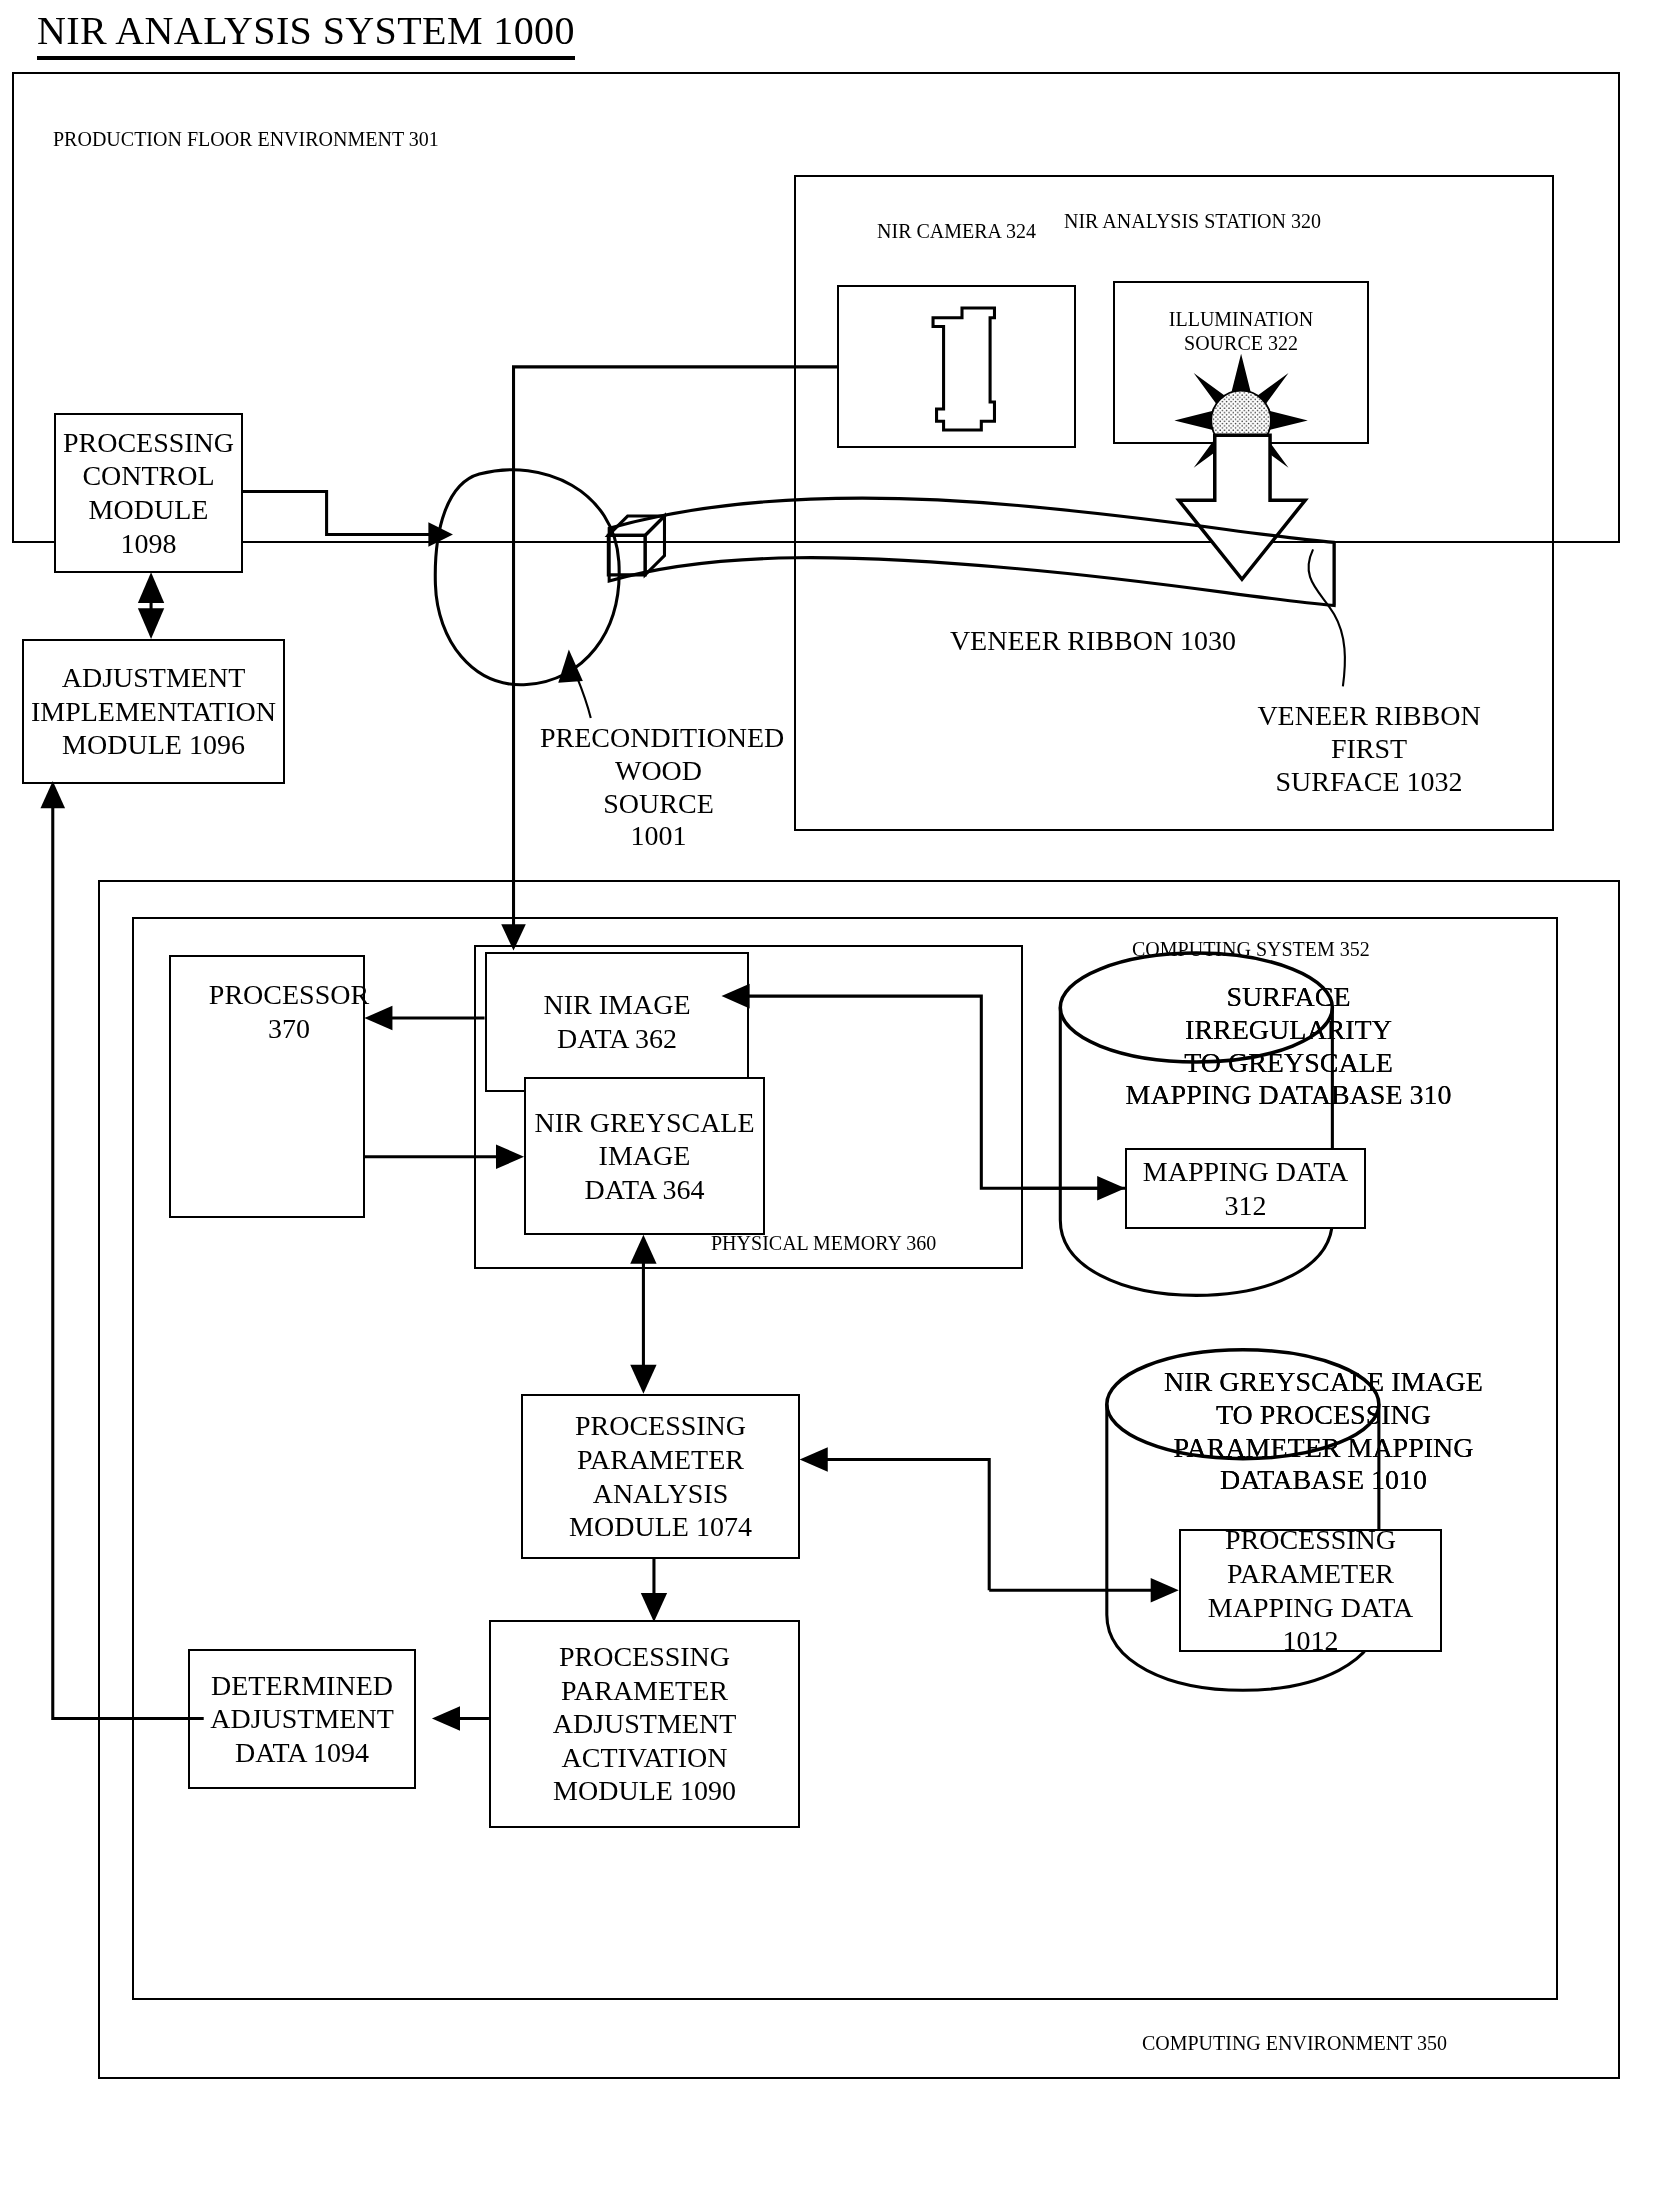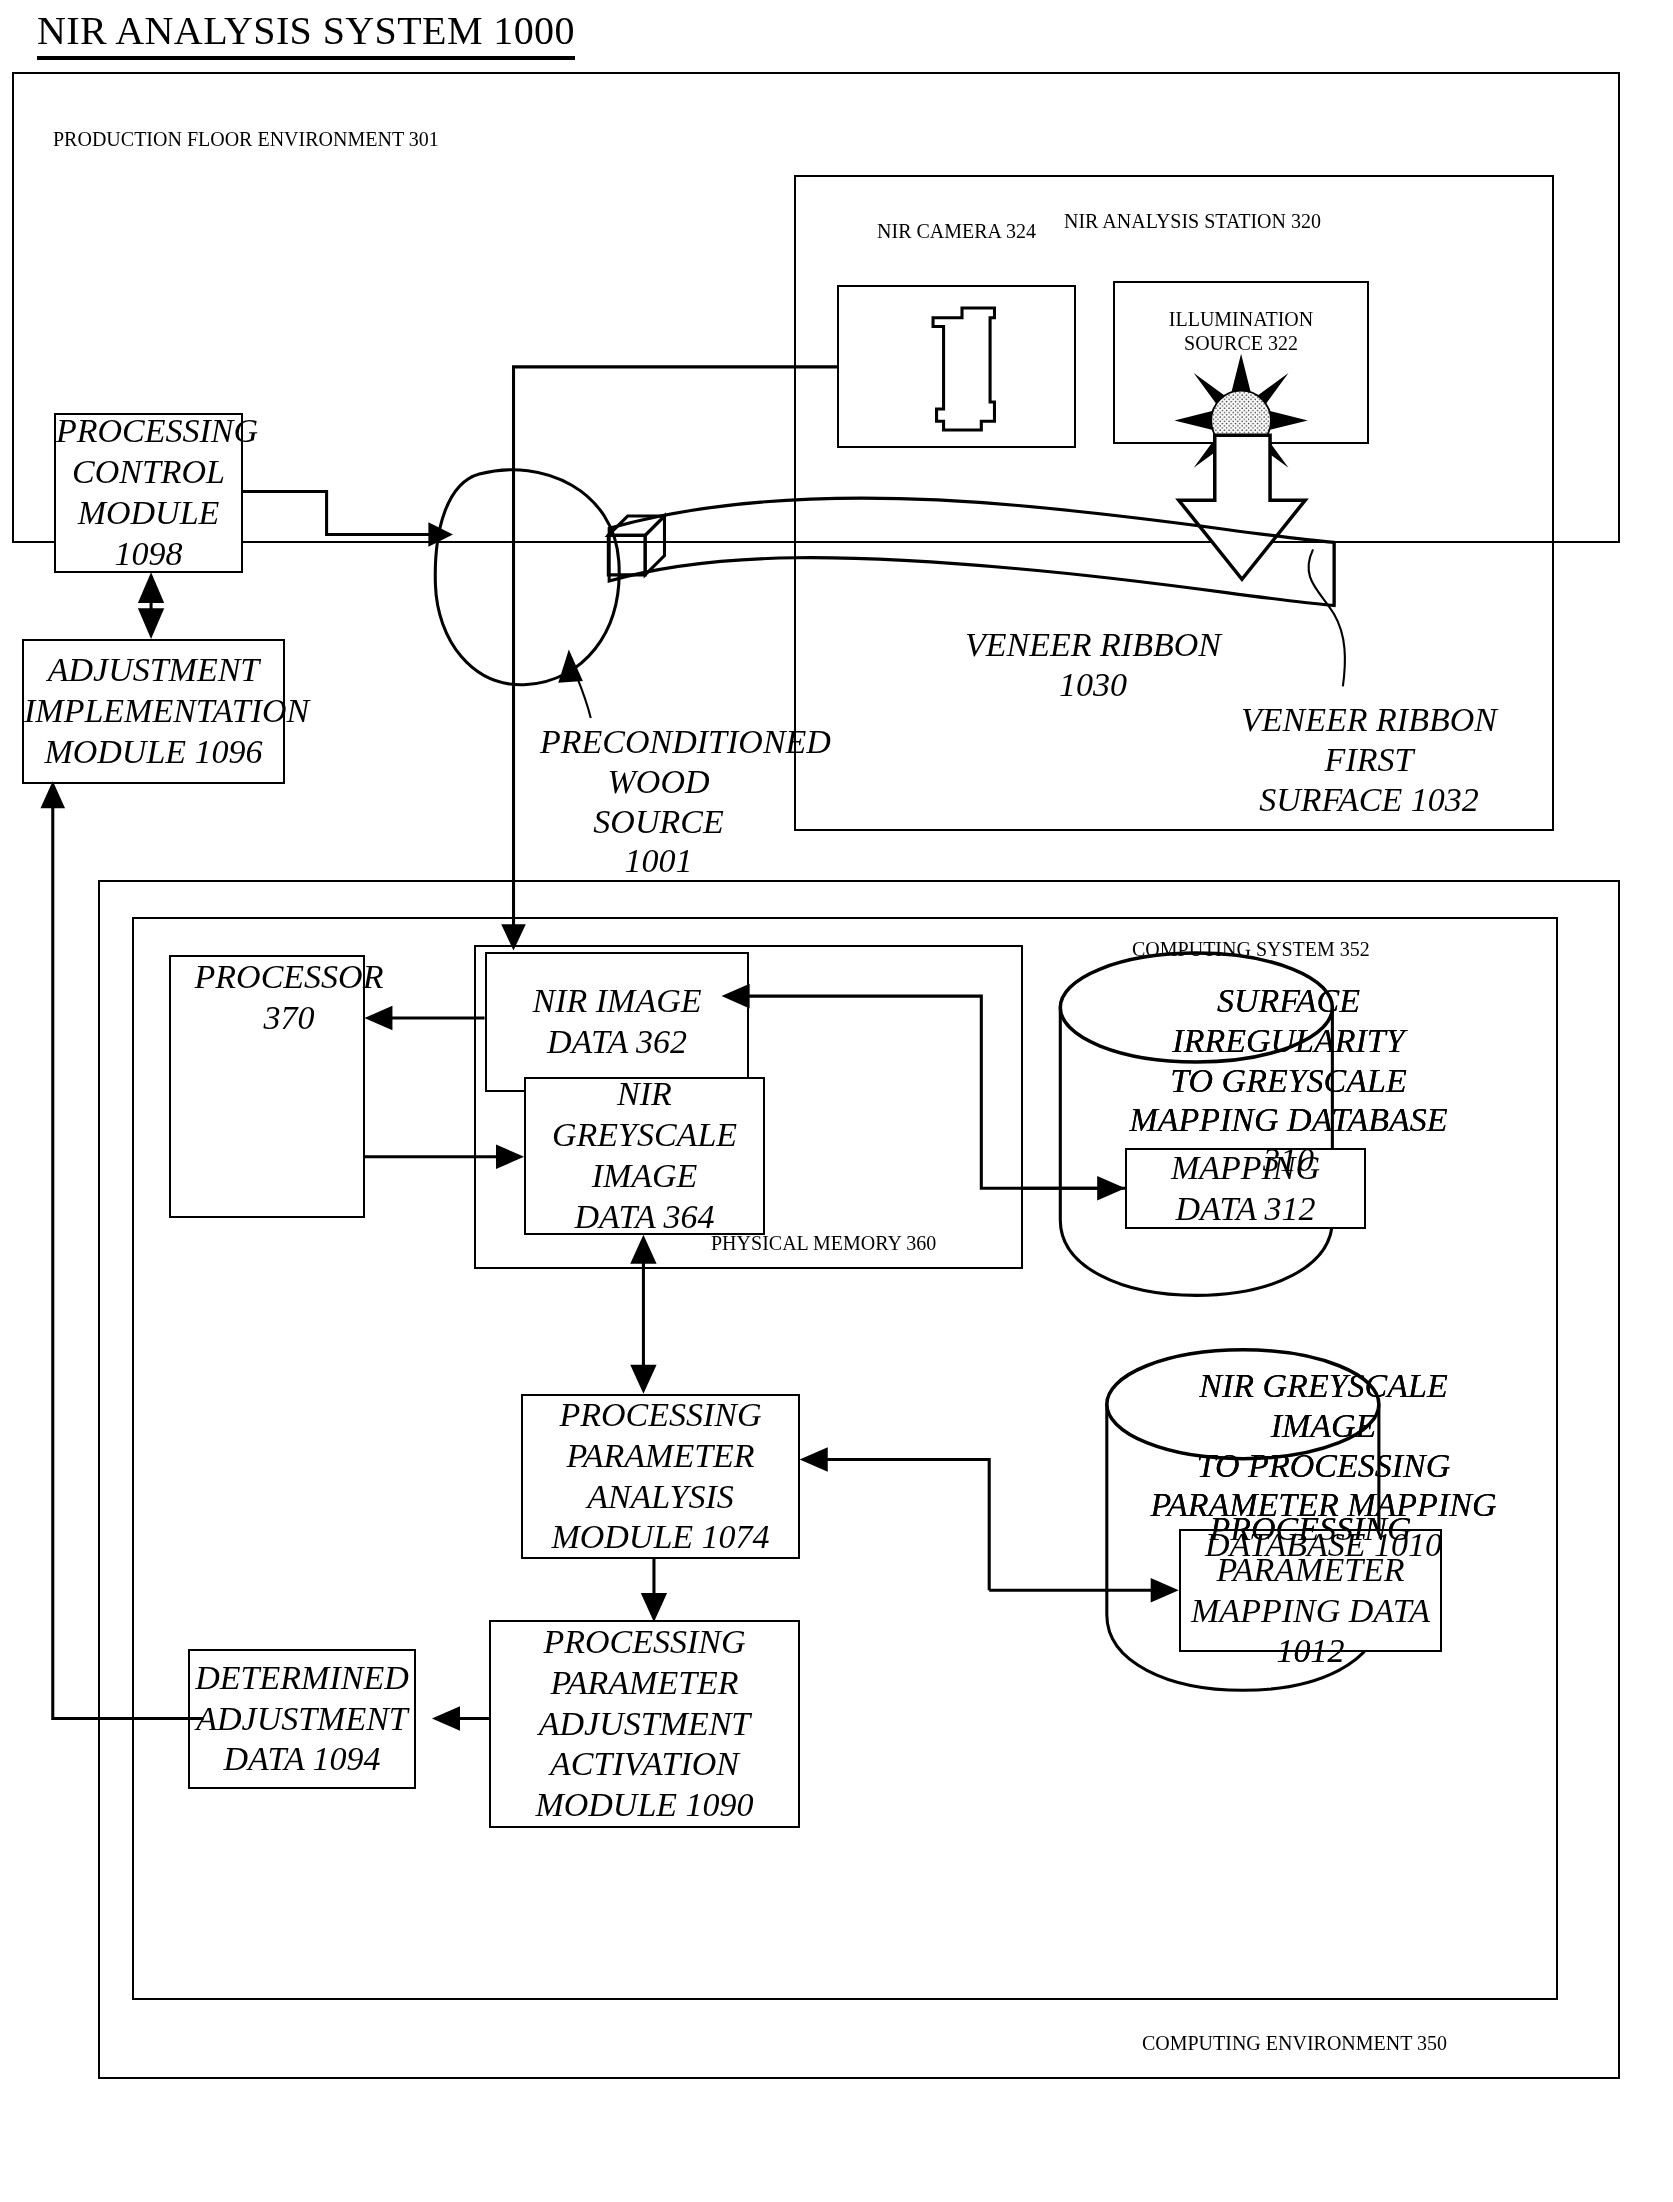--- a/index.html
+++ b/index.html
@@ -8,21 +8,21 @@
     font-family:"Liberation Serif","DejaVu Serif",serif;
     color:#000;
   }
   #stage{position:absolute;left:0;top:0;width:1673px;height:2202px;}
 
   
   .txt{position:absolute;text-align:center;line-height:1.17;
        font-family:"Liberation Serif","DejaVu Serif",serif;
        color:#000;white-space:pre-line;}
   .t28{font-size:20px;}
-  .t29{font-size:34px;font-style:italic;}
+  .t29{font-size:28px;}
 
   
   .box{position:absolute;border:2.6px solid #000;background:#fff;
        display:flex;align-items:center;justify-content:center;text-align:center;
        box-sizing:border-box;}
   .box .lbl{white-space:pre-line;line-height:1.2;padding:0 5.3px;}
   .frame{position:absolute;border:2.6px solid #000;background:transparent;box-sizing:border-box;}
 
   
   #title{
@@ -82,21 +82,21 @@
 MODULE 1098</div>
   </div>
 
   <div class="box" style="left:22px;top:639px;width:263px;height:145px;">
     <div class="lbl txt t29" style="position:static;width:100%;">ADJUSTMENT
 IMPLEMENTATION
 MODULE 1096</div>
   </div>
 
   <div class="box" style="left:169px;top:955px;width:196px;height:263px;align-items:flex-start;">
-    <div class="lbl txt t29" style="position:static;width:100%;padding-top:0;margin-left:44px;">PROCESSOR
+    <div class="lbl txt t29" style="position:static;width:100%;padding-top:21px;margin-left:44px;">PROCESSOR
 370</div>
   </div>
 
   <div class="box" style="left:485px;top:952px;width:264px;height:140px;">
     <div class="lbl txt t29" style="position:static;width:100%;">NIR IMAGE
 DATA 362</div>
   </div>
 
   <div class="box" style="left:524px;top:1077px;width:241px;height:158px;">
     <div class="lbl txt t29" style="position:static;width:100%;">NIR GREYSCALE

